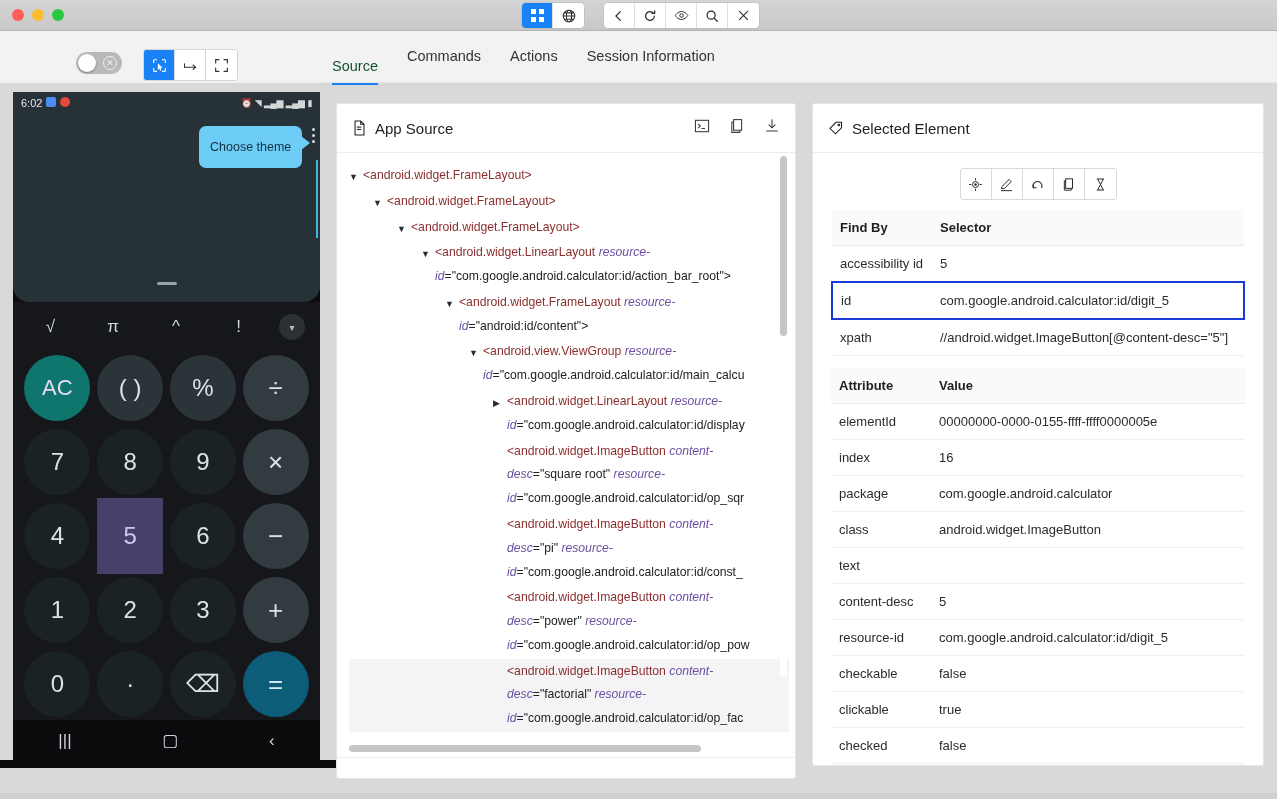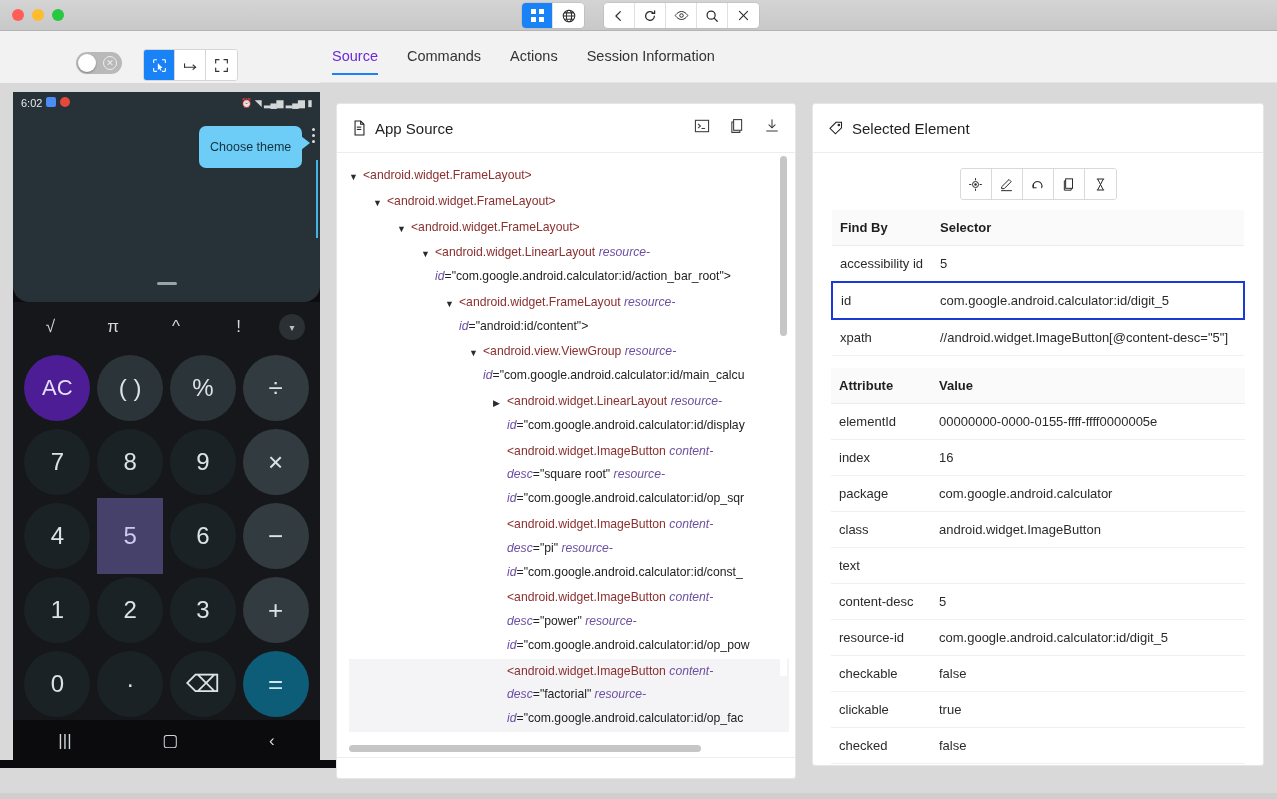--- a/index.html
+++ b/index.html
@@ -70,21 +70,21 @@
     border-right: 1px solid #d6d6d6; color: #333; background: #fff;
   }
   .modebtn:last-child { border-right: none; }
   .modebtn.active { background: #1a82f7; color: #fff; }
 
   .tabs { position: absolute; left: 332px; top: 48px; display: flex; gap: 29px; }
   .tab {
     font-size: 14.5px; color: #333; padding-bottom: 11px; position: relative;
     white-space: nowrap;
   }
-  .tab.active { color: #6d28d9; }
+  .tab.active { color: #14532d; margin-top: 10px; }
   .tab.active::after {
     content: ""; position: absolute; left: 0; right: 0; bottom: 0;
     height: 2.5px; background: #1a82f7;
   }
   .subbar-divider {
     position: absolute; left: 320px; top: 82px; width: 957px; height: 1px;
     background: #e4e4e4;
   }
 
   
@@ -133,21 +133,21 @@
     color: #b6c0c5; font-size: 10px; display: flex; align-items: center; justify-content: center; }
   .grid { display: grid; grid-template-columns: repeat(4, 1fr); row-gap: 2px; padding: 0 8px; }
   .key { height: 72px; display: flex; align-items: center; justify-content: center; position: relative; }
   .key .circ {
     width: 66px; height: 66px; border-radius: 50%;
     display: flex; align-items: center; justify-content: center;
     font-size: 24px; color: #dbe3e7; background: #1b2226;
   }
   .key .circ.lighter { background: #2b3539; }
   .key .circ.op { background: #323c40; font-size: 26px; }
-  .key .circ.ac { background: #4c1d95; color: #e5ddf5; font-size: 22px; }
+  .key .circ.ac { background: #0f766e; color: #e5ddf5; font-size: 22px; }
   .key .circ.eq { background: #0d5c78; color: #cfeaf4; font-size: 26px; }
   .key.selected::before {
     content: ""; position: absolute; left: 50%; top: 50%; transform: translate(-50%,-50%);
     width: 66px; height: 76px; background: #484370; opacity: .95;
   }
   .key.selected .circ { background: transparent; color: #cfc7f2; position: relative; z-index: 2; }
 
   .navbar { position: absolute; left: 0; bottom: 0; width: 307px; height: 41px;
     background: #0b0b0d; display: flex; align-items: center; justify-content: space-around;
     color: #cfd6da; font-size: 17px; }

